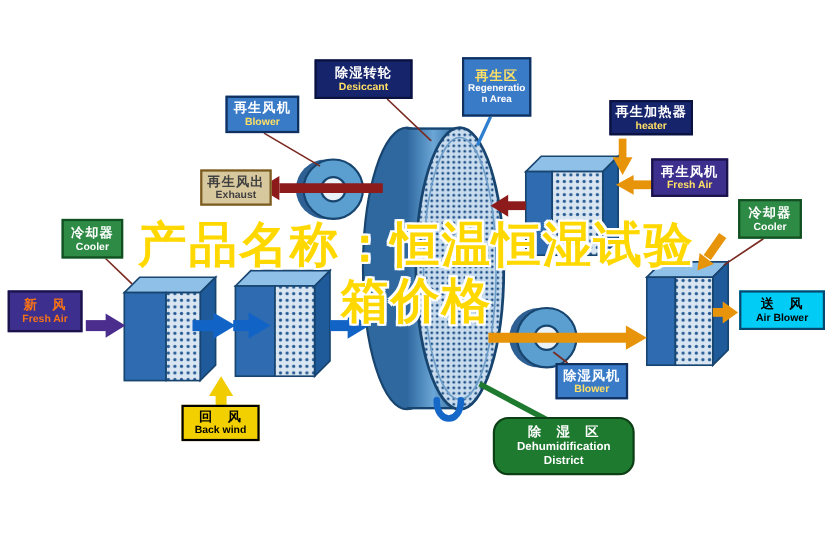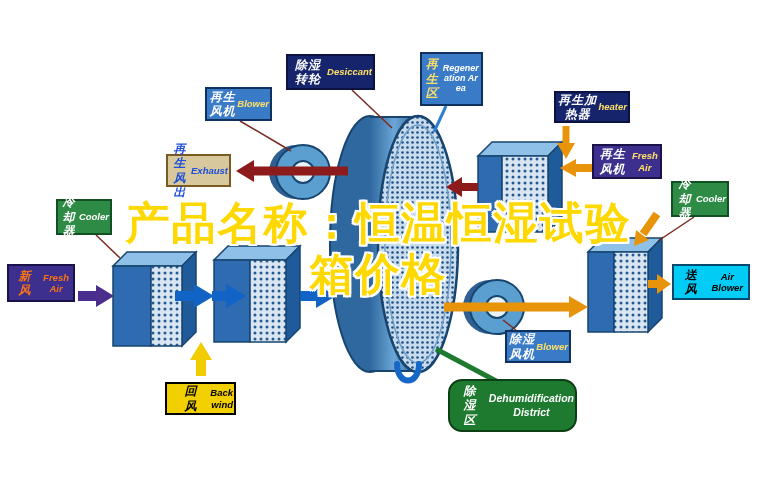--- a/index.html
+++ b/index.html
@@ -4,42 +4,42 @@
 <style>
   html,body{margin:0;padding:0;background:#fff;}
   .stage{
     position:relative;width:757px;height:488px;background:#ffffff;overflow:hidden;
     font-family:"Liberation Sans","DejaVu Sans",sans-serif;
   }
   svg.diagram{position:absolute;left:0;top:0;z-index:1;}
 
   
   .lbl{
-    position:absolute;z-index:3;display:flex;flex-direction:row;justify-content:center;align-items:center;
-    border:2px solid #10204e;box-sizing:border-box;text-align:center;line-height:1.2;padding:1px 1px;font-style:italic;
+    position:absolute;z-index:3;display:flex;flex-direction:column;justify-content:center;align-items:center;
+    border:2px solid #10204e;box-sizing:border-box;text-align:center;line-height:1.2;padding:1px 1px;
   }
   .lbl .cn{font-size:12px;font-weight:700;letter-spacing:1px;}
   .lbl .en{font-size:9.5px;font-weight:700;}
 
   #lbl-desiccant{left:286px;top:54px;width:89px;height:36px;background:#16246b;border-color:#0a1240;color:#fff;}
   #lbl-desiccant .en{color:#ffe066;}
   #lbl-regeneration-area{left:420px;top:52px;width:63px;height:54px;background:#3a7bc8;border-color:#10305e;color:#fff;}
   #lbl-regeneration-area .cn{color:#ffe066;}
   #lbl-regeneration-area .en{word-break:break-all;font-size:9px;line-height:1.1;}
   #lbl-regen-blower{left:205px;top:87px;width:67px;height:34px;background:#3a7bc8;border-color:#10305e;color:#fff;}
   #lbl-regen-blower .en{color:#ffe066;}
-  #lbl-exhaust{left:166px;top:154px;width:65px;height:33px;background:#d8c89e;border-color:#7a5a1e;color:#1d4ed8;}
+  #lbl-exhaust{left:182px;top:154px;width:65px;height:33px;background:#d8c89e;border-color:#7a5a1e;color:#404040;}
   #lbl-heater{left:530px;top:91px;width:76px;height:32px;background:#16246b;border-color:#0a1240;color:#fff;margin-left:24px;}
   #lbl-heater .en{color:#ffe066;}
   #lbl-regen-fresh-air{left:592px;top:144px;width:70px;height:35px;background:#3d2f8e;border-color:#1a1248;color:#fff;}
   #lbl-regen-fresh-air .en{color:#ffe066;}
   #lbl-cooler-left{left:56px;top:199px;width:56px;height:36px;background:#2e8b45;border-color:#124f22;color:#fff;}
   #lbl-cooler-right{left:671px;top:181px;width:58px;height:36px;background:#2e8b45;border-color:#124f22;color:#fff;}
   #lbl-fresh-air{left:7px;top:264px;width:68px;height:38px;background:#3d2f8e;border-color:#1a1248;color:#f97316;}
-  #lbl-back-wind{left:165px;top:382px;width:71px;height:33px;background:#f2d000;border-color:#000;color:#000;text-align:right;}
+  #lbl-back-wind{left:165px;top:368px;width:71px;height:33px;background:#f2d000;border-color:#000;color:#000;text-align:right;}
   #lbl-air-supply{left:672px;top:264px;width:78px;height:36px;background:#00ccf5;border-color:#06486e;color:#000;}
   #lbl-dehumid-blower{left:505px;top:330px;width:66px;height:33px;background:#3a7bc8;border-color:#10305e;color:#fff;}
   #lbl-dehumid-blower .en{color:#ffe066;}
   #lbl-dehumid-district{left:448px;top:379px;width:129px;height:53px;background:#1e7a2e;border-color:#0d3f16;color:#fff;border-radius:14px;}
   #lbl-dehumid-district .en{font-size:10.5px;line-height:1.25;}
 
   
   .watermark{
     position:absolute;left:0;right:0;top:198px;z-index:5;text-align:center;pointer-events:none;
     font-weight:700;font-size:44px;line-height:1.15;letter-spacing:2px;color:#ffd800;

